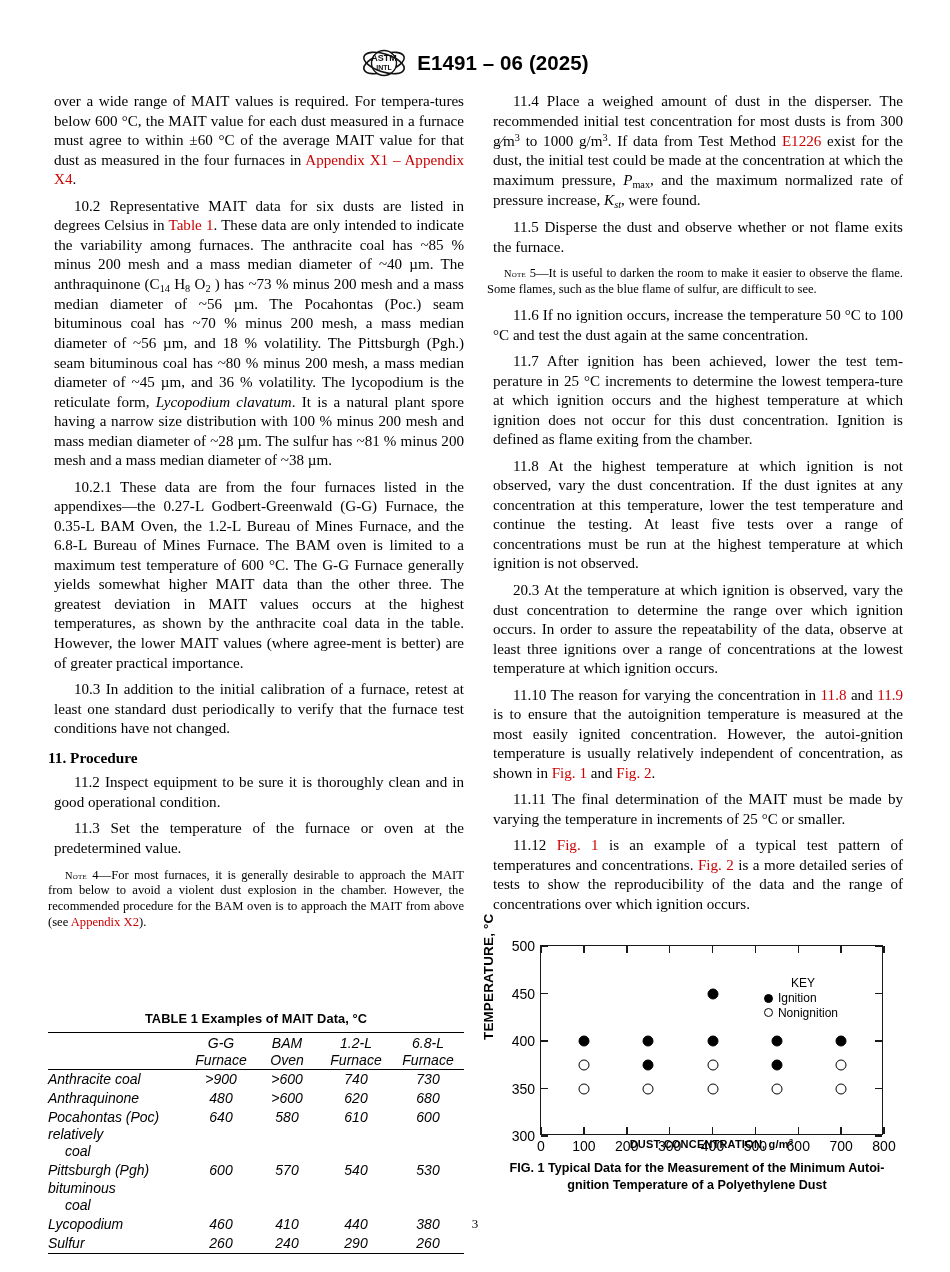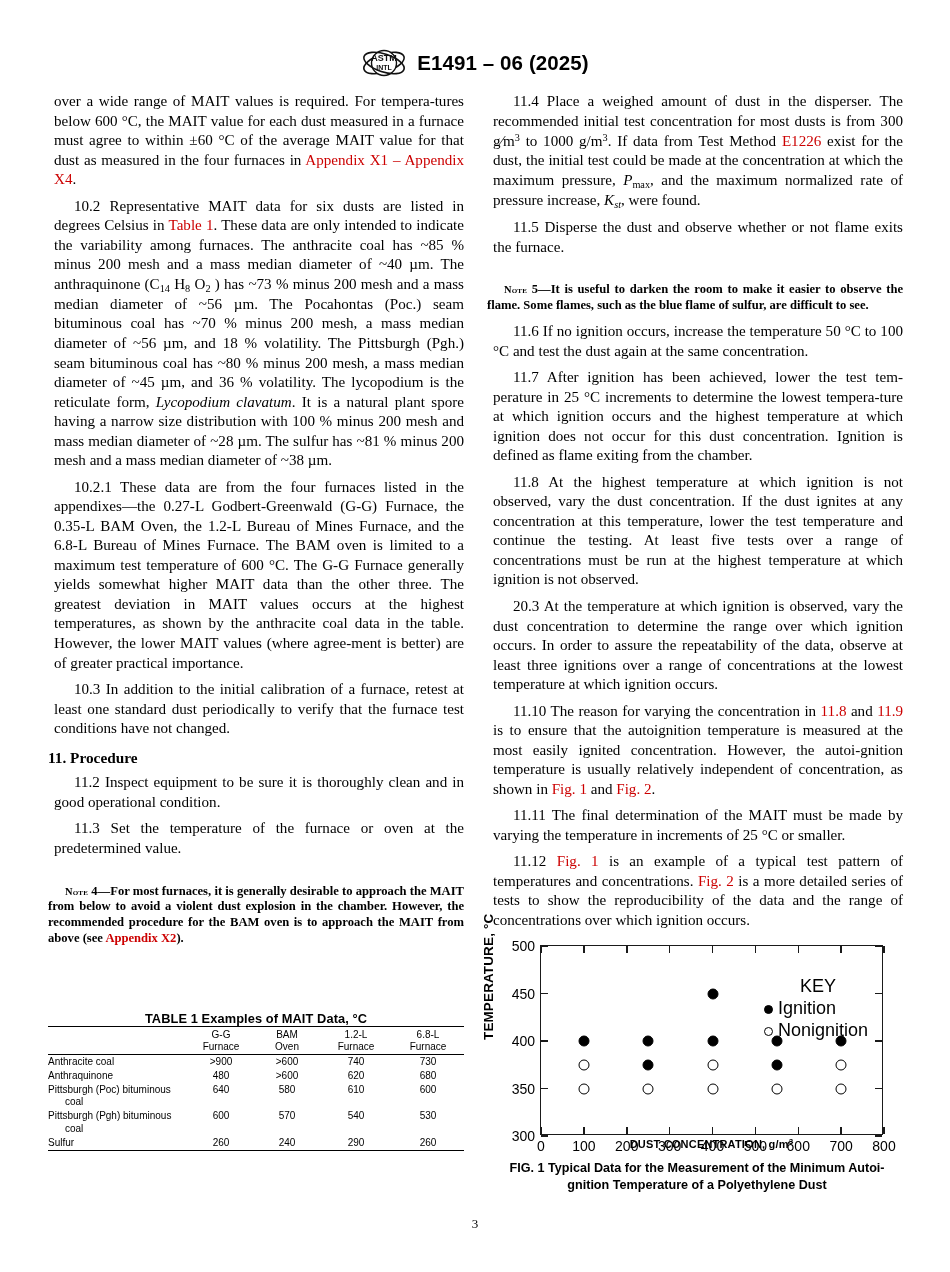--- a/index.html
+++ b/index.html
@@ -73,46 +73,47 @@
     font-size: 15.3px;
     margin: 9px 0 6px 0;
     text-indent: 0;
     text-align: left;
   }
   .note {
     font-size: 12.6px;
     line-height: 1.265;
     text-align: justify;
     text-indent: 17px;
-    margin: 25px 0 8px 0;
-    font-weight: bold;
+    margin: 9px 0 8px 0;
   }
   .smallcaps-note {
     font-size: 10.4px;
     letter-spacing: 0.2px;
   }
 
   
   .table-wrap {
     position: absolute;
     left: 48px;
     top: 1011px;
     width: 416px;
     font-family: "Liberation Sans", sans-serif;
   }
   .table-title {
     text-align: center;
     font-weight: bold;
     font-size: 12.8px;
+    margin-bottom: 6px;
     letter-spacing: 0.1px;
   }
   table.mait {
     border-collapse: collapse;
     width: 416px;
-    font-size: 10px;
+    font-size: 14px;
+    font-style: italic;
   }
   table.mait thead th {
     font-weight: normal;
     padding: 2px 4px 1px 4px;
     text-align: center;
     vertical-align: bottom;
     line-height: 1.18;
   }
   table.mait thead th.rowhead { text-align: left; }
   .rule-top    { border-top: 1.9px solid #000; }
@@ -208,21 +209,21 @@
     position: absolute;
     width: 11px; height: 11px;
     border-radius: 50%;
     transform: translate(-50%, -50%);
   }
   .pt.ign  { background: #000; border: 1.3px solid #000; }
   .pt.non  { background: #fff; border: 1.7px solid #000; }
   .key {
     position: absolute;
     font-family: "Liberation Sans", sans-serif;
-    font-size: 18px;
+    font-size: 12px;
     line-height: 1.22;
     white-space: nowrap;
   }
   .key-title {
     text-align: center;
     padding-left: 4px;
   }
   .key-row { display: flex; align-items: center; gap: 5px; }
   .key-mark {
     width: 9px; height: 9px; border-radius: 50%;
@@ -342,37 +343,44 @@
         </tr>
         <tr>
           <td class="name">Anthraquinone</td>
           <td>480</td>
           <td>&gt;600</td>
           <td>620</td>
           <td>680</td>
         </tr>
         <tr>
           <td class="name">
-            <span>Pittsburgh (Poc) bituminous</span>
+            <span>Pocahontas (Poc) relatively</span>
             <span class="wrap2">coal</span>
           </td>
           <td style="vertical-align:top">640</td>
           <td style="vertical-align:top">580</td>
           <td style="vertical-align:top">610</td>
           <td style="vertical-align:top">600</td>
         </tr>
         <tr>
           <td class="name">
             <span>Pittsburgh (Pgh) bituminous</span>
             <span class="wrap2">coal</span>
           </td>
           <td style="vertical-align:top">600</td>
           <td style="vertical-align:top">570</td>
           <td style="vertical-align:top">540</td>
           <td style="vertical-align:top">530</td>
+        </tr>
+        <tr>
+          <td class="name">Lycopodium</td>
+          <td>460</td>
+          <td>410</td>
+          <td>440</td>
+          <td>380</td>
         </tr>
         <tr class="rule-bottom">
           <td class="name rule-bottom">Sulfur</td>
           <td class="rule-bottom">260</td>
           <td class="rule-bottom">240</td>
           <td class="rule-bottom">290</td>
           <td class="rule-bottom">260</td>
         </tr>
       </tbody>
     </table>

